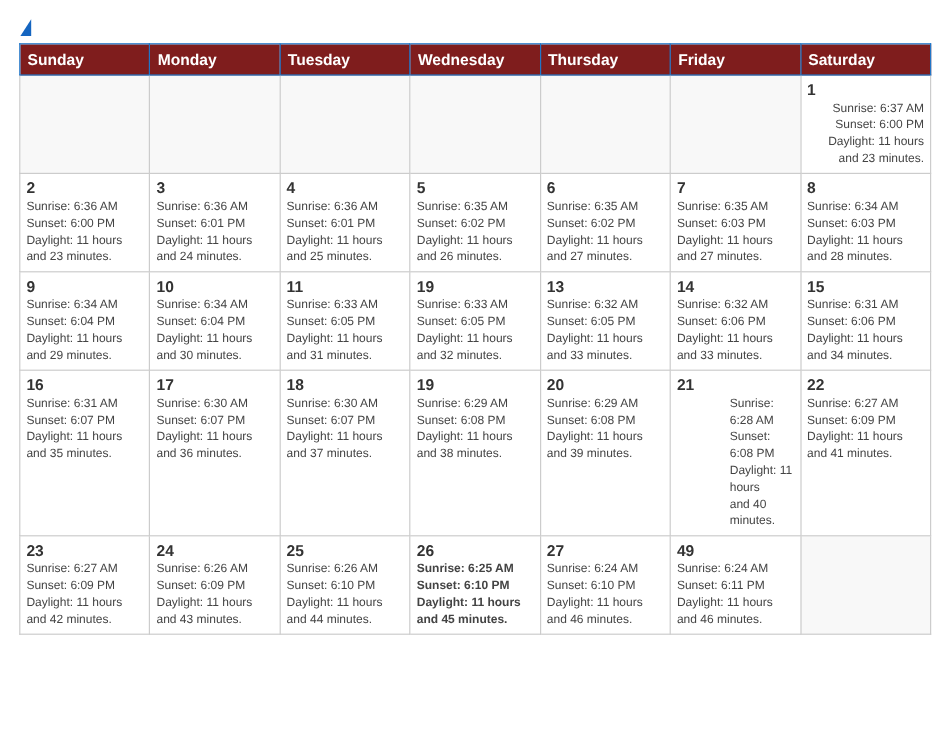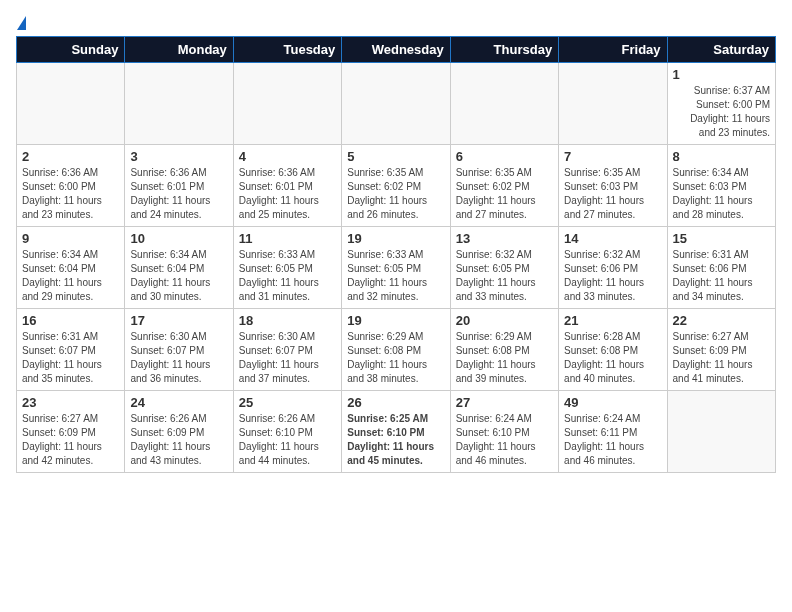--- a/index.html
+++ b/index.html
@@ -33,23 +33,23 @@
     .calendar-subtitle {
       font-size: 15px;
       color: #555;
     }
     .calendar {
       width: 100%;
       border-collapse: collapse;
       border: 1px solid #ccc;
     }
     .calendar th {
-      background: #0f172a;
+      background: #7f1d1d;
       color: #fff;
-      text-align: right;
+      text-align: left;
       padding: 5px 6px;
       font-size: 13px;
       font-weight: bold;
       border: 1px solid #2176c7;
     }
     .calendar td {
       vertical-align: top;
       padding: 4px 5px;
       font-size: 10.5px;
       color: #333;
@@ -276,21 +276,21 @@
         </td>
         <td>
           <div class="day-number">20</div>
           <div class="day-info" style="white-space: pre-line;">Sunrise: 6:29 AM
 Sunset: 6:08 PM
 Daylight: 11 hours
 and 39 minutes.</div>
         </td>
         <td>
           <div class="day-number">21</div>
-          <div class="day-info" style="white-space: pre-line;">Sunrise: 6:28 AM
+          <div class="day-info" style="white-space: pre-line; margin-left: 44px;">Sunrise: 6:28 AM
 Sunset: 6:08 PM
 Daylight: 11 hours
 and 40 minutes.</div>
         </td>
         <td>
           <div class="day-number">22</div>
           <div class="day-info" style="white-space: pre-line;">Sunrise: 6:27 AM
 Sunset: 6:09 PM
 Daylight: 11 hours
 and 41 minutes.</div>

